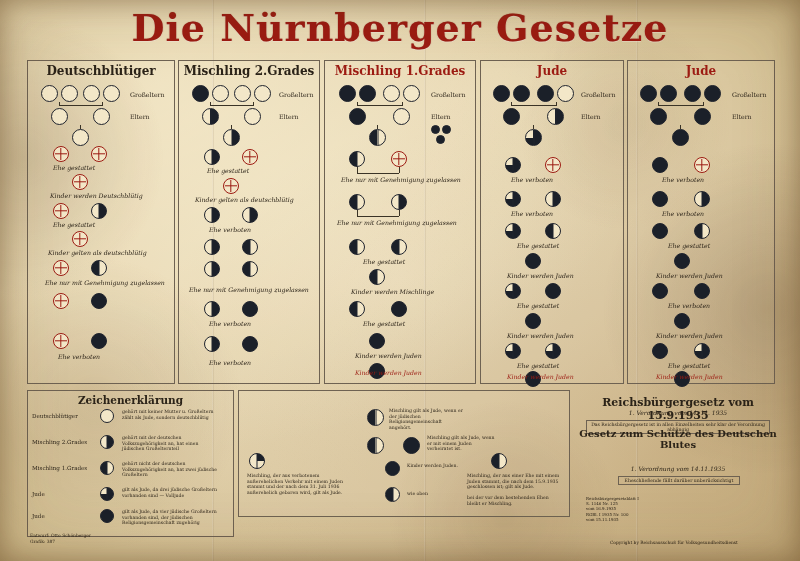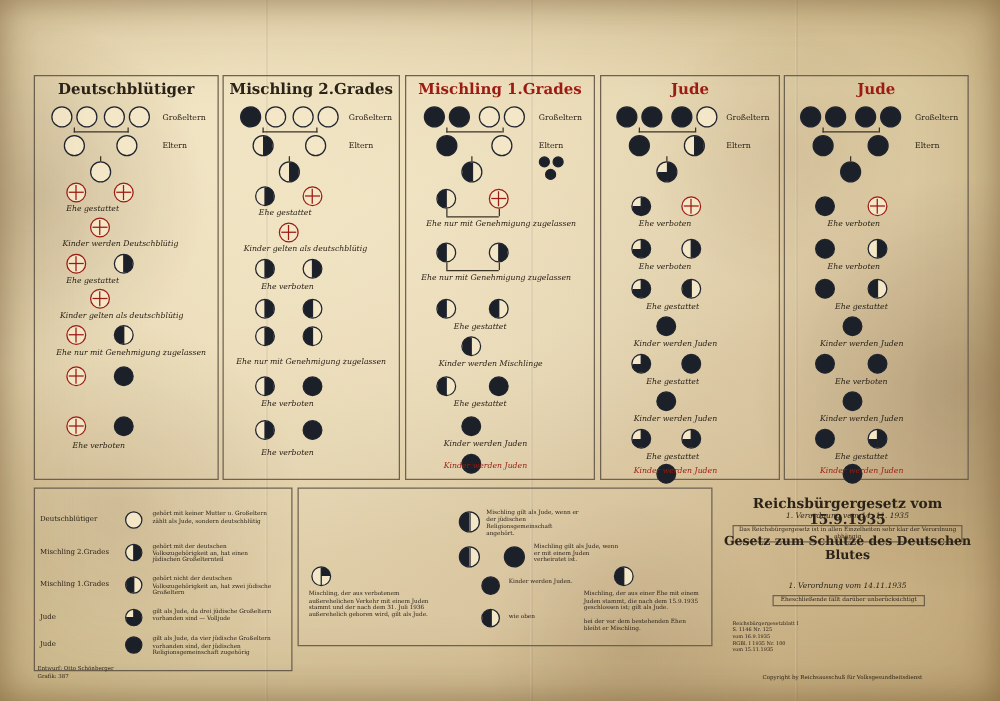--- a/index.html
+++ b/index.html
@@ -101,20 +101,21 @@
 </style>
 </head>
 <body>
 
 <div id="poster">
 
   <div class="fold" style="left:212px"></div>
   <div class="fold" style="left:424px"></div>
   <div class="fold" style="left:636px"></div>
 
+  <div id="title">Die Nürnberger Gesetze</div>
 
   <div class="frame" style="left:27px;top:60px;width:146px;height:322px">
     <div class="col-title">Deutschblütiger</div>
 
     <div class="c empty" style="left:13px;top:24px;width:17px;height:17px"></div>
     <div class="c empty" style="left:33px;top:24px;width:17px;height:17px"></div>
     <div class="c empty" style="left:55px;top:24px;width:17px;height:17px"></div>
     <div class="c empty" style="left:75px;top:24px;width:17px;height:17px"></div>
     <div class="lbl" style="left:102px;top:30px">Großeltern</div>
 
@@ -414,20 +415,21 @@
     <div class="c q3" style="left:66px;top:282px;width:16px;height:16px">
         <span class="vline"></span>
       </div>
     <div class="lbl it" style="left:40px;top:301px">Ehe gestattet</div>
 
     <div class="c full" style="left:46px;top:310px;width:16px;height:16px"></div>
     <div class="lbl it red" style="left:28px;top:312px">Kinder werden Juden</div>
   </div>
 
   <div class="frame" style="left:27px;top:390px;width:205px;height:145px">
+    <div class="sect-title">Zeichenerklärung</div>
 
     <div class="legrow-label" style="left:4px;top:22px">Deutschblütiger</div>
     <div class="c empty" style="left:72px;top:18px;width:14px;height:14px"></div>
     <div class="legrow-text" style="left:94px;top:18px">gehört mit keiner Mutter u. Großeltern zählt als Jude, sondern deutschblütig</div>
 
     <div class="legrow-label" style="left:4px;top:48px">Mischling 2.Grades</div>
     <div class="c halfl" style="left:72px;top:44px;width:14px;height:14px">
         <span class="vline"></span>
       </div>
     <div class="legrow-text" style="left:94px;top:44px">gehört mit der deutschen Volkszugehörigkeit an, hat einen jüdischen Großelternteil</div>

